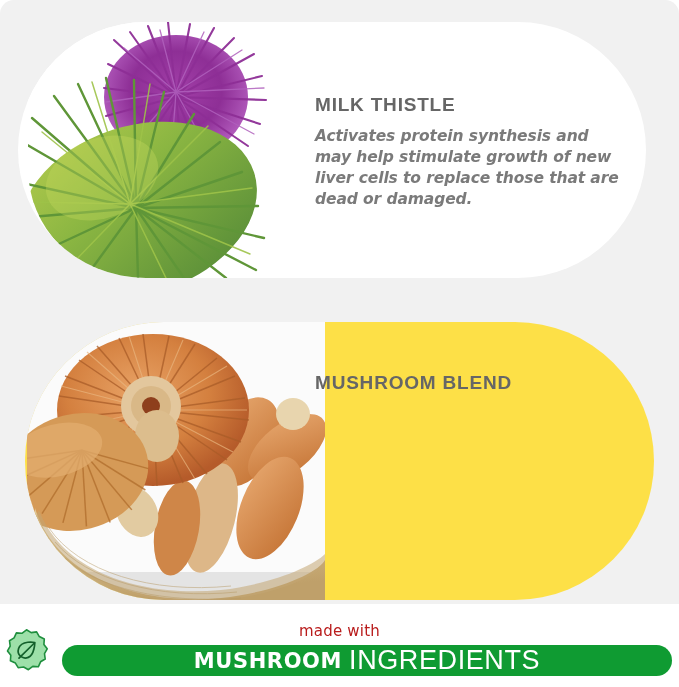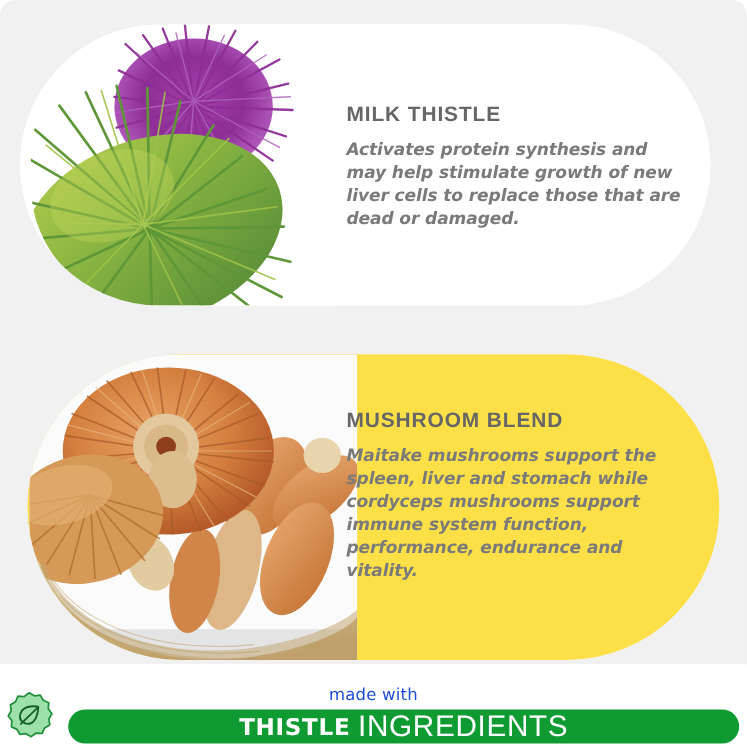--- a/index.html
+++ b/index.html
@@ -113,21 +113,21 @@
     height: 83px;
     background: #ffffff;
   }
   .made-with {
     position: absolute;
     left: 0;
     top: 18px;
     width: 679px;
     text-align: center;
     font-size: 15px;
-    color: #1d4ed8;
+    color: #b91c1c;
     font-family: "DejaVu Sans", sans-serif;
     letter-spacing: 0.2px;
   }
   .pill {
     position: absolute;
     left: 62px;
     top: 41px;
     width: 610px;
     height: 31px;
     background: #0f9b32;
@@ -380,30 +380,29 @@
               <path d="M24,206 C54,250 126,272 206,264" fill="none"></path>
               <path d="M30,220 C62,258 132,278 212,270" fill="none"></path>
               <path d="M40,236 C72,266 138,282 216,276" fill="none"></path>
             </g>
           </g>
         </svg>
       </div>
 
       <div class="card-text">
         <div class="card-title">MUSHROOM BLEND</div>
-        <div class="card-body">Maitake mushrooms support the spleen, liver and stomach while cordyceps mushrooms support immune system function, performance, endurance and vitality.</div>
       </div>
     </div>
 
   </div>
 
   <div class="banner">
     <div class="made-with">made with</div>
     <div class="pill">
-      <span class="pill-strong">THISTLE</span>
+      <span class="pill-strong">MUSHROOM</span>
       <span class="pill-light">INGREDIENTS</span>
     </div>
   </div>
 
   <div class="leaf-badge">
     <svg width="47" height="47" viewBox="0 0 47 47" xmlns="http://www.w3.org/2000/svg">
       <path d="M23.5,1.8 L28.2,4.6 L33.6,3.9 L36.3,8.6 L41.3,10.9 L40.9,16.4 L44.2,20.8 L41.5,25.6 L42.2,31.0
                L37.6,33.8 L35.3,38.8 L29.8,38.4 L25.4,41.7 L20.6,39.0 L15.2,39.7 L12.4,35.1 L7.4,32.8
                L7.8,27.3 L4.5,22.9 L7.2,18.1 L6.5,12.7 L11.1,9.9 L13.4,4.9 L18.9,5.3 Z" fill="#9de0a9" stroke="#1f8f3e" stroke-width="1.6" stroke-linejoin="round"></path>
       <path d="M31.8,14.5 C31.8,14.5 18.5,11.8 15.6,20.6 C13.3,27.6 20.2,31.6 25.3,29.4 C31.6,26.7 31.8,14.5 31.8,14.5 Z" fill="none" stroke="#14602b" stroke-width="1.7" stroke-linejoin="round"></path>

